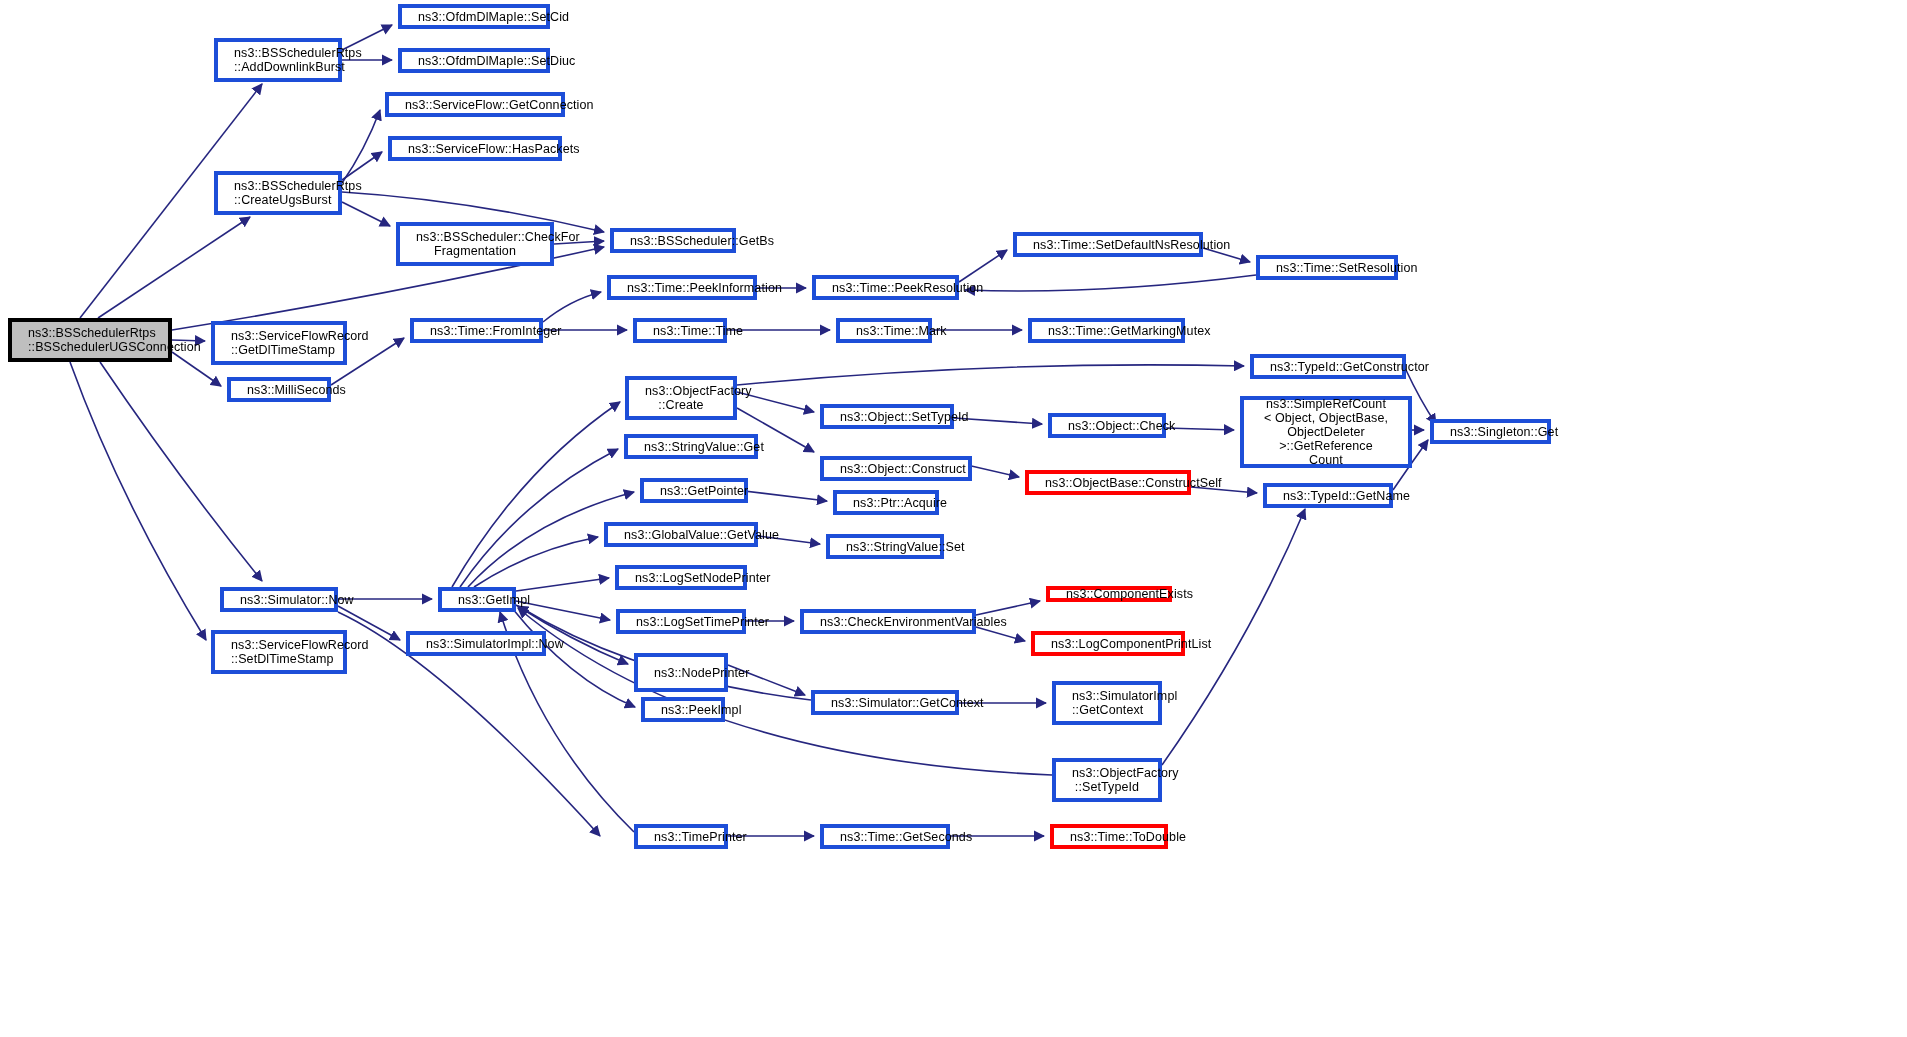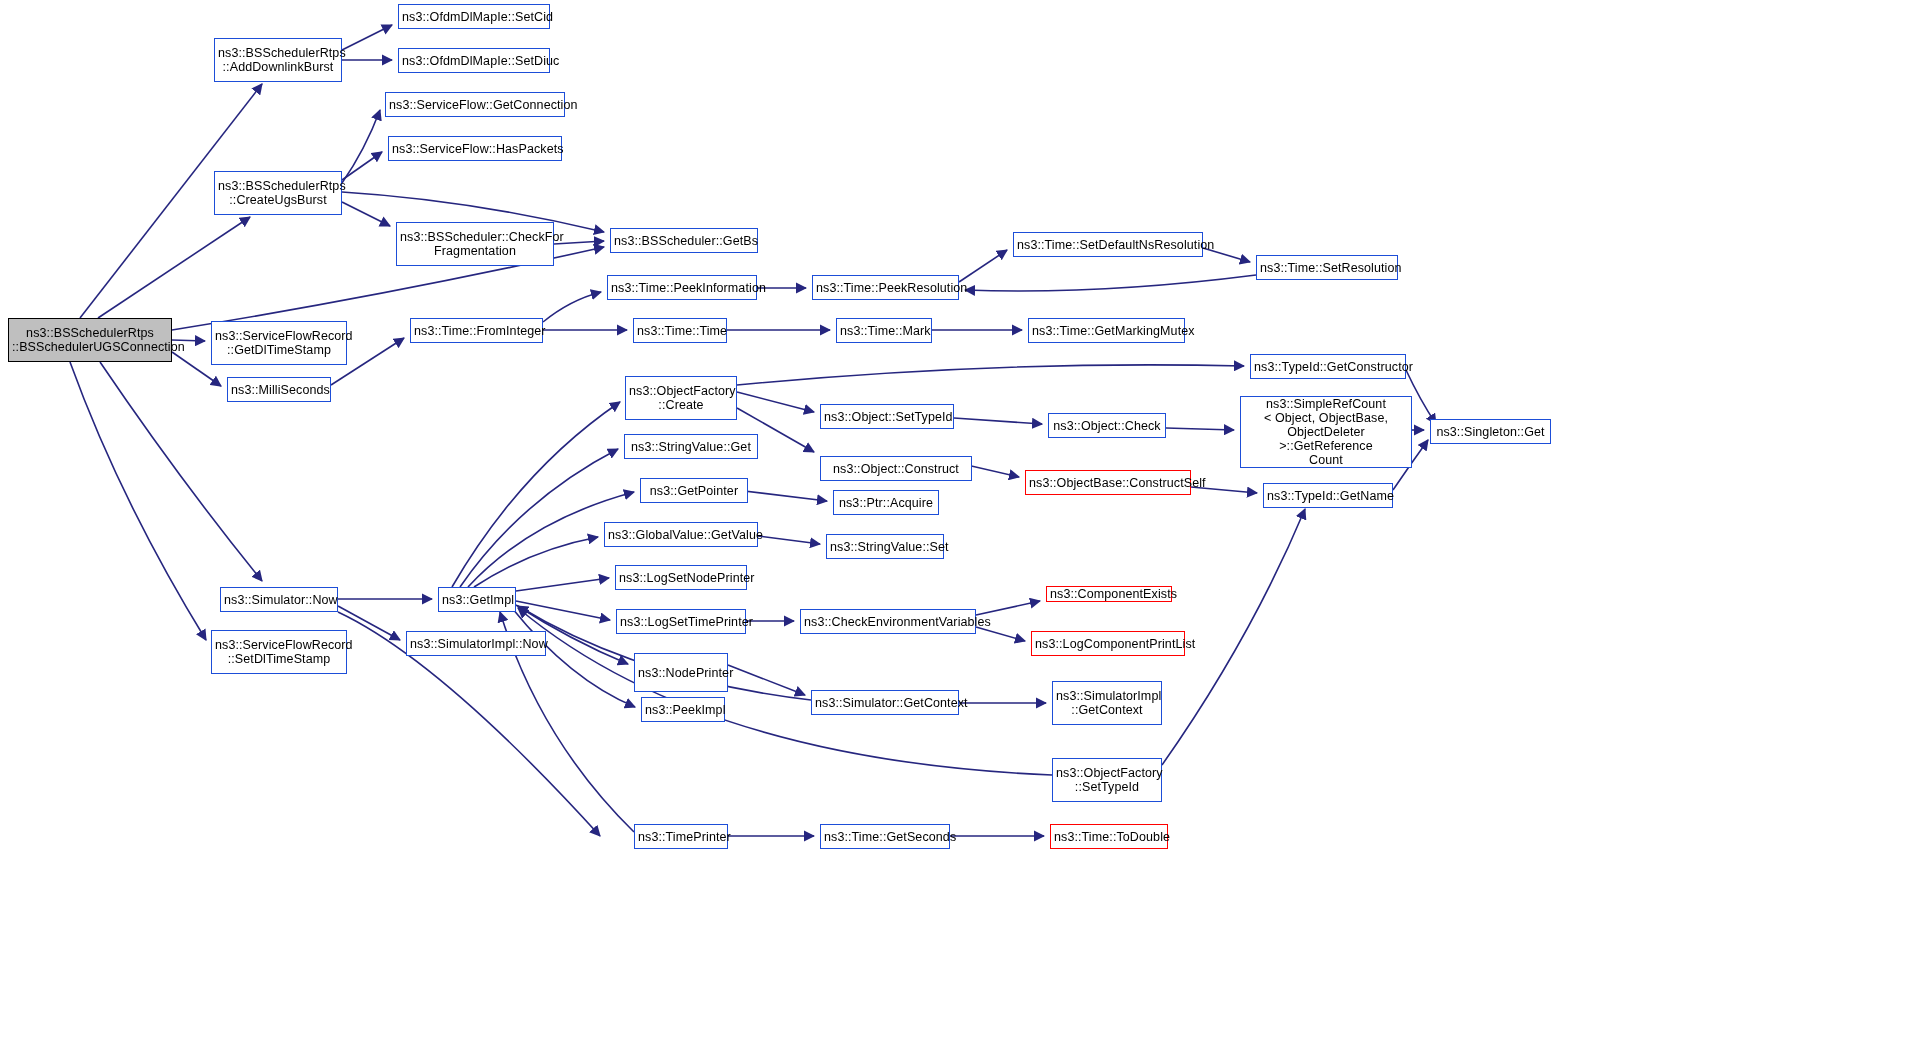--- a/index.html
+++ b/index.html
@@ -20,32 +20,32 @@
     position: absolute;
     left: 0;
     top: 0;
     width: 1907px;
     height: 1037px;
     pointer-events: none;
   }
   .node {
     position: absolute;
     box-sizing: border-box;
-    border: 1px solid #1d4ed8;
+    border: 4px solid #1d4ed8;
     background: #ffffff;
     color: #000000;
     font-size: 12.5px;
     line-height: 14px;
     display: flex;
     align-items: center;
     justify-content: center;
     text-align: center;
     white-space: pre-line;
     letter-spacing: 0.1px;
-    padding: 0 3px;
+    padding: 0 16px;
     z-index: 2;
   }
   .node.root {
     background: #bfbfbf;
     border-color: #000000;
   }
   .node.red {
     border-color: #ff0000;
   }
   .node-label {
@@ -131,21 +131,21 @@
       <div class="node" style="left: 214px; top: 38px; width: 128px; height: 44px;"><span class="node-label">ns3::BSSchedulerRtps
 ::AddDownlinkBurst</span></div>
       <div class="node" style="left: 398px; top: 4px; width: 152px; height: 25px;"><span class="node-label">ns3::OfdmDlMapIe::SetCid</span></div>
       <div class="node" style="left: 398px; top: 48px; width: 152px; height: 25px;"><span class="node-label">ns3::OfdmDlMapIe::SetDiuc</span></div>
       <div class="node" style="left: 214px; top: 171px; width: 128px; height: 44px;"><span class="node-label">ns3::BSSchedulerRtps
 ::CreateUgsBurst</span></div>
       <div class="node" style="left: 385px; top: 92px; width: 180px; height: 25px;"><span class="node-label">ns3::ServiceFlow::GetConnection</span></div>
       <div class="node" style="left: 388px; top: 136px; width: 174px; height: 25px;"><span class="node-label">ns3::ServiceFlow::HasPackets</span></div>
       <div class="node" style="left: 396px; top: 222px; width: 158px; height: 44px;"><span class="node-label">ns3::BSScheduler::CheckFor
 Fragmentation</span></div>
-      <div class="node" style="left: 610px; top: 228px; width: 148px; height: 25px;"><span class="node-label">ns3::BSScheduler::GetBs</span></div>
+      <div class="node" style="left: 610px; top: 228px; width: 126px; height: 25px;"><span class="node-label">ns3::BSScheduler::GetBs</span></div>
       <div class="node" style="left: 607px; top: 275px; width: 150px; height: 25px;"><span class="node-label">ns3::Time::PeekInformation</span></div>
       <div class="node" style="left: 812px; top: 275px; width: 147px; height: 25px;"><span class="node-label">ns3::Time::PeekResolution</span></div>
       <div class="node" style="left: 1013px; top: 232px; width: 190px; height: 25px;"><span class="node-label">ns3::Time::SetDefaultNsResolution</span></div>
       <div class="node" style="left: 1256px; top: 255px; width: 142px; height: 25px;"><span class="node-label">ns3::Time::SetResolution</span></div>
       <div class="node" style="left: 211px; top: 321px; width: 136px; height: 44px;"><span class="node-label">ns3::ServiceFlowRecord
 ::GetDlTimeStamp</span></div>
       <div class="node" style="left: 410px; top: 318px; width: 133px; height: 25px; justify-content: center;"><span class="node-label">ns3::Time::FromInteger</span></div>
       <div class="node" style="left: 633px; top: 318px; width: 94px; height: 25px;"><span class="node-label">ns3::Time::Time</span></div>
       <div class="node" style="left: 836px; top: 318px; width: 96px; height: 25px;"><span class="node-label">ns3::Time::Mark</span></div>
       <div class="node" style="left: 1028px; top: 318px; width: 157px; height: 25px;"><span class="node-label">ns3::Time::GetMarkingMutex</span></div>

